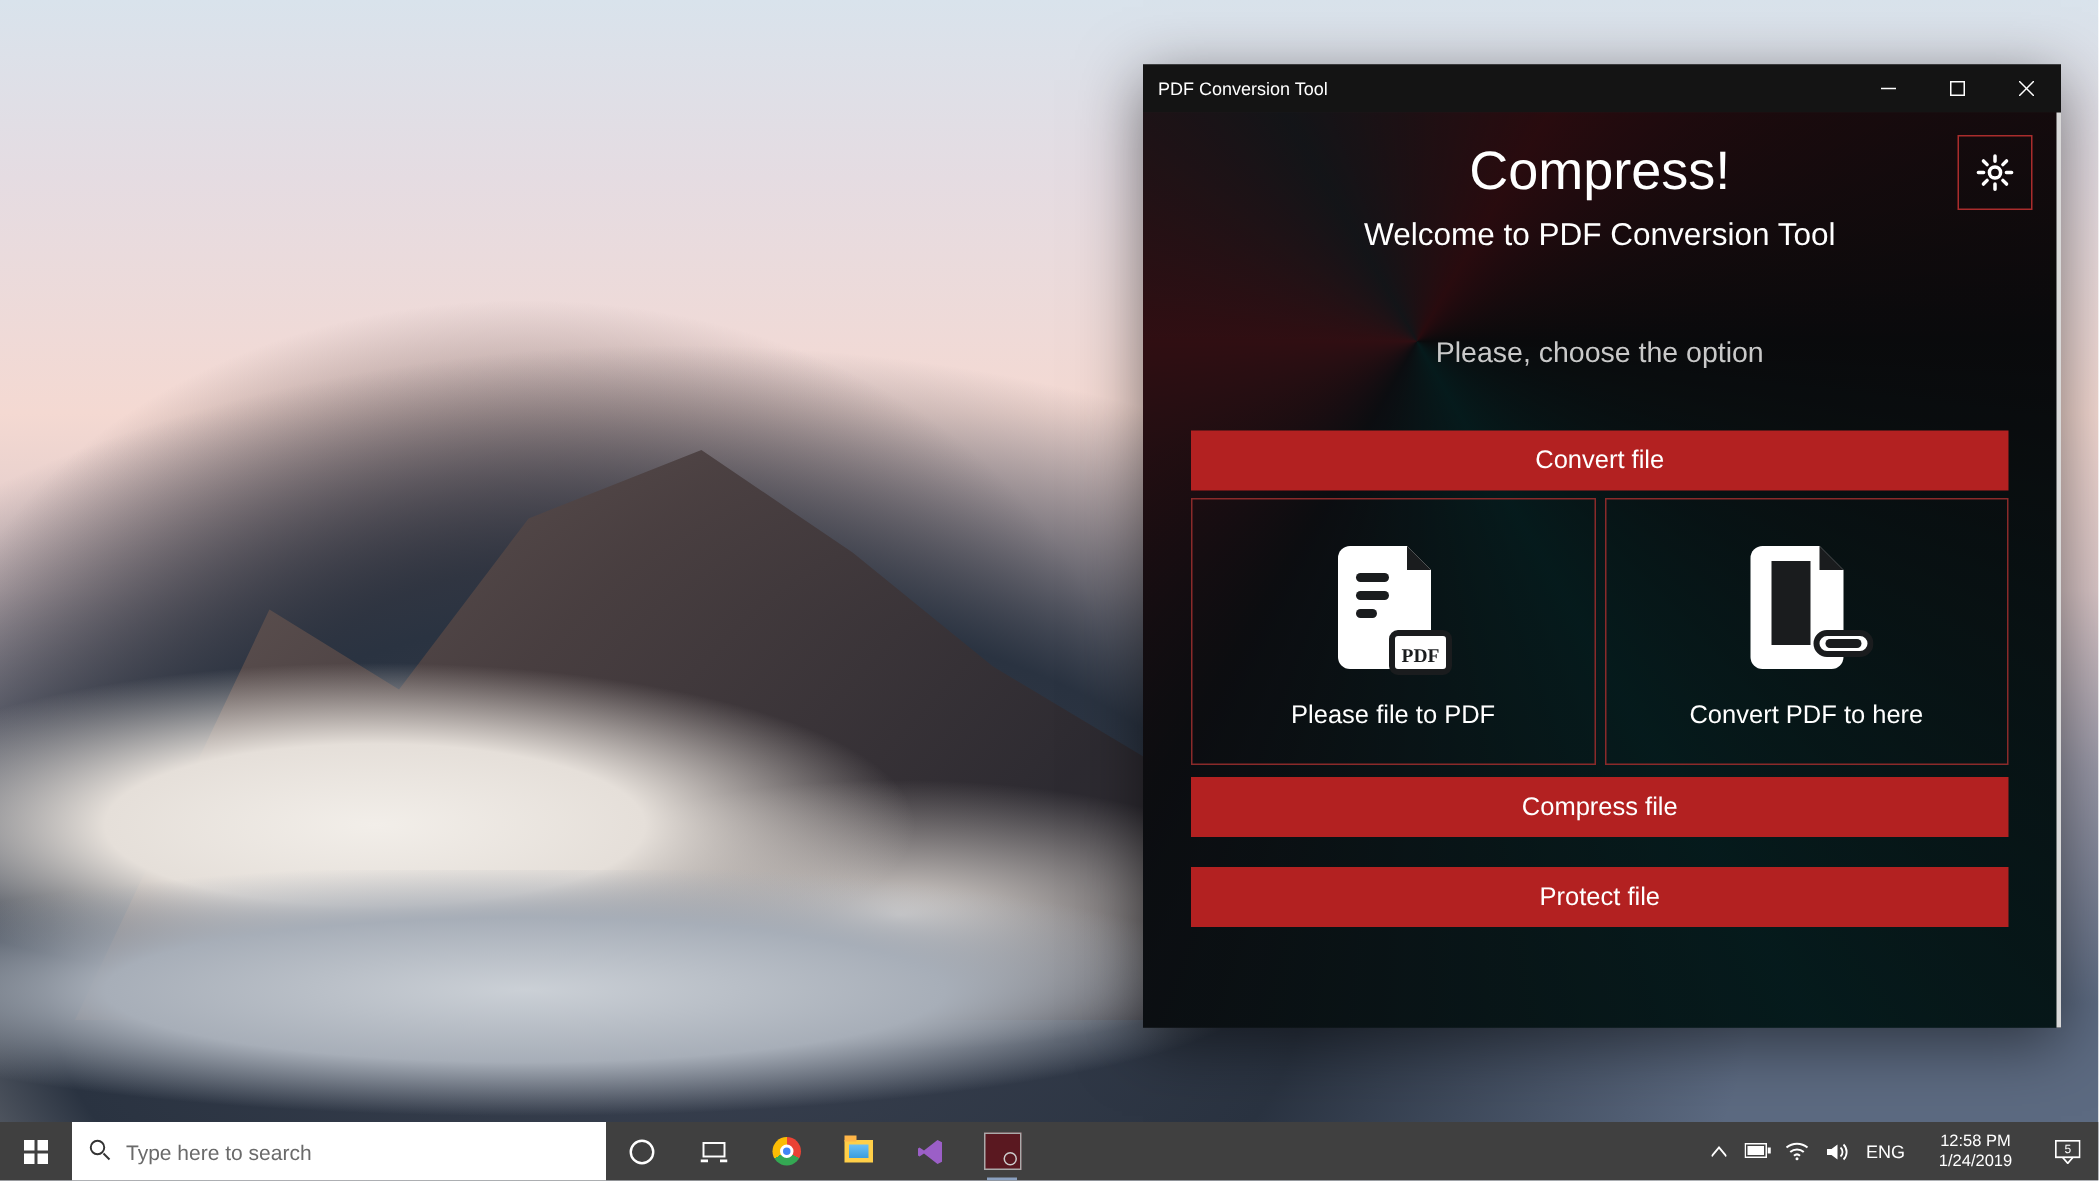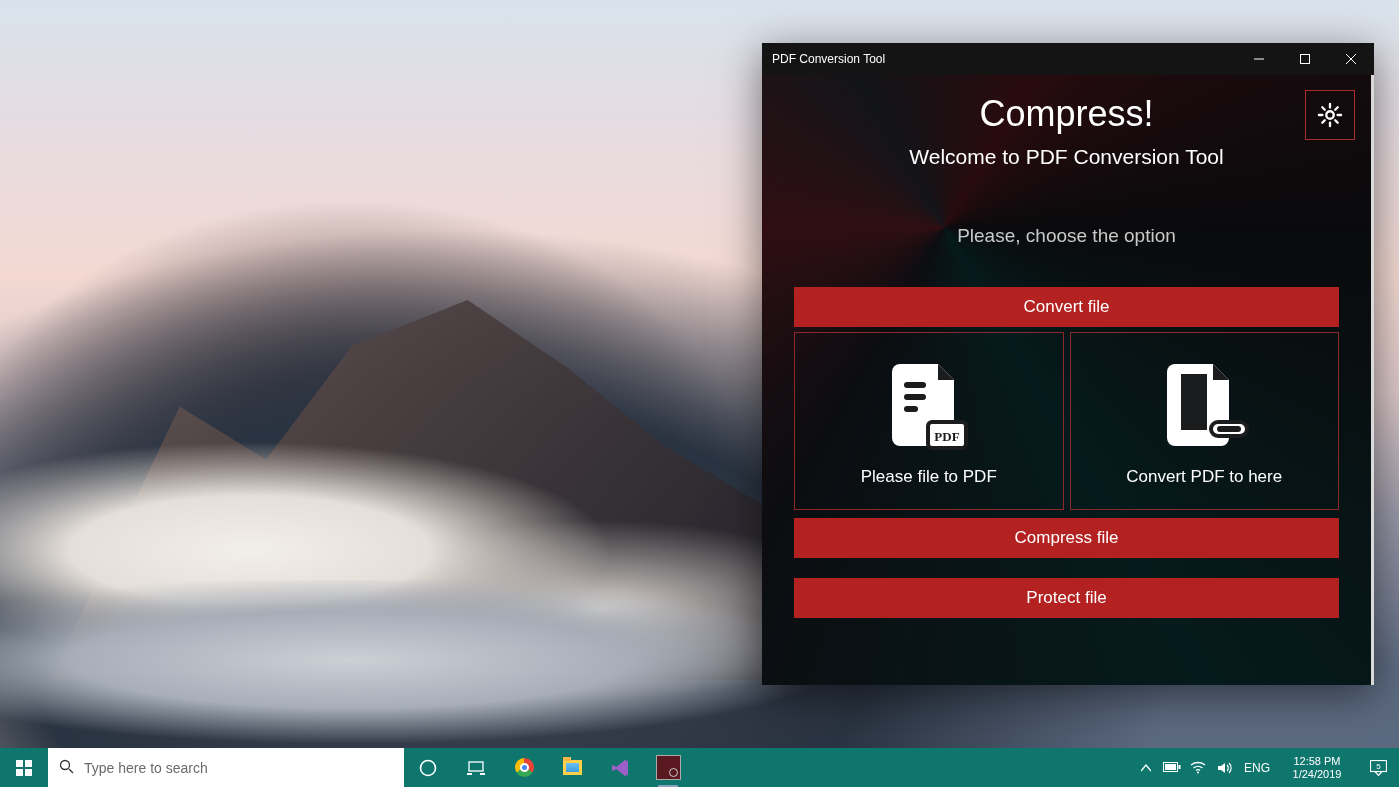--- a/index.html
+++ b/index.html
@@ -54,21 +54,21 @@
 
 .tile-row{display:flex;gap:6px;margin-bottom:8px;}
 .tile{flex:1;border:1px solid #8a2a2a;padding:20px 10px 22px;text-align:center;color:#fff;cursor:pointer;}
 .tile .icon-wrap{height:108px;display:flex;align-items:center;justify-content:center;}
 .tile-label{font-size:17px;margin-top:6px;}
 
 .compress{margin-top:0;}
 .protect{margin-top:20px;}
 
 
-.taskbar{position:absolute;left:0;bottom:0;width:100%;height:39px;background:#0f766e;display:flex;align-items:center;color:#fff;font-size:13px;}
+.taskbar{position:absolute;left:0;bottom:0;width:100%;height:39px;background:#404040;display:flex;align-items:center;color:#fff;font-size:13px;}
 .start{width:48px;height:39px;display:flex;align-items:center;justify-content:center;cursor:pointer;}
 .search{flex:0 0 356px;height:39px;background:#fff;display:flex;align-items:center;cursor:text;}
 .search-icon{width:36px;text-align:center;}
 .search-ph{color:#6a6a6a;font-size:14px;}
 .tb-btn{width:48px;height:39px;display:flex;align-items:center;justify-content:center;cursor:pointer;}
 .tb-spacer{flex:1;}
 .tb-icon-sm{width:26px;height:39px;display:flex;align-items:center;justify-content:center;cursor:pointer;}
 .tb-lang{width:40px;height:39px;display:flex;align-items:center;justify-content:center;font-size:12px;cursor:pointer;}
 .tb-clock{width:72px;text-align:center;font-size:11px;line-height:13px;padding:0 4px;cursor:pointer;}
 .tb-notif{width:42px;height:39px;display:flex;align-items:center;justify-content:center;cursor:pointer;}

